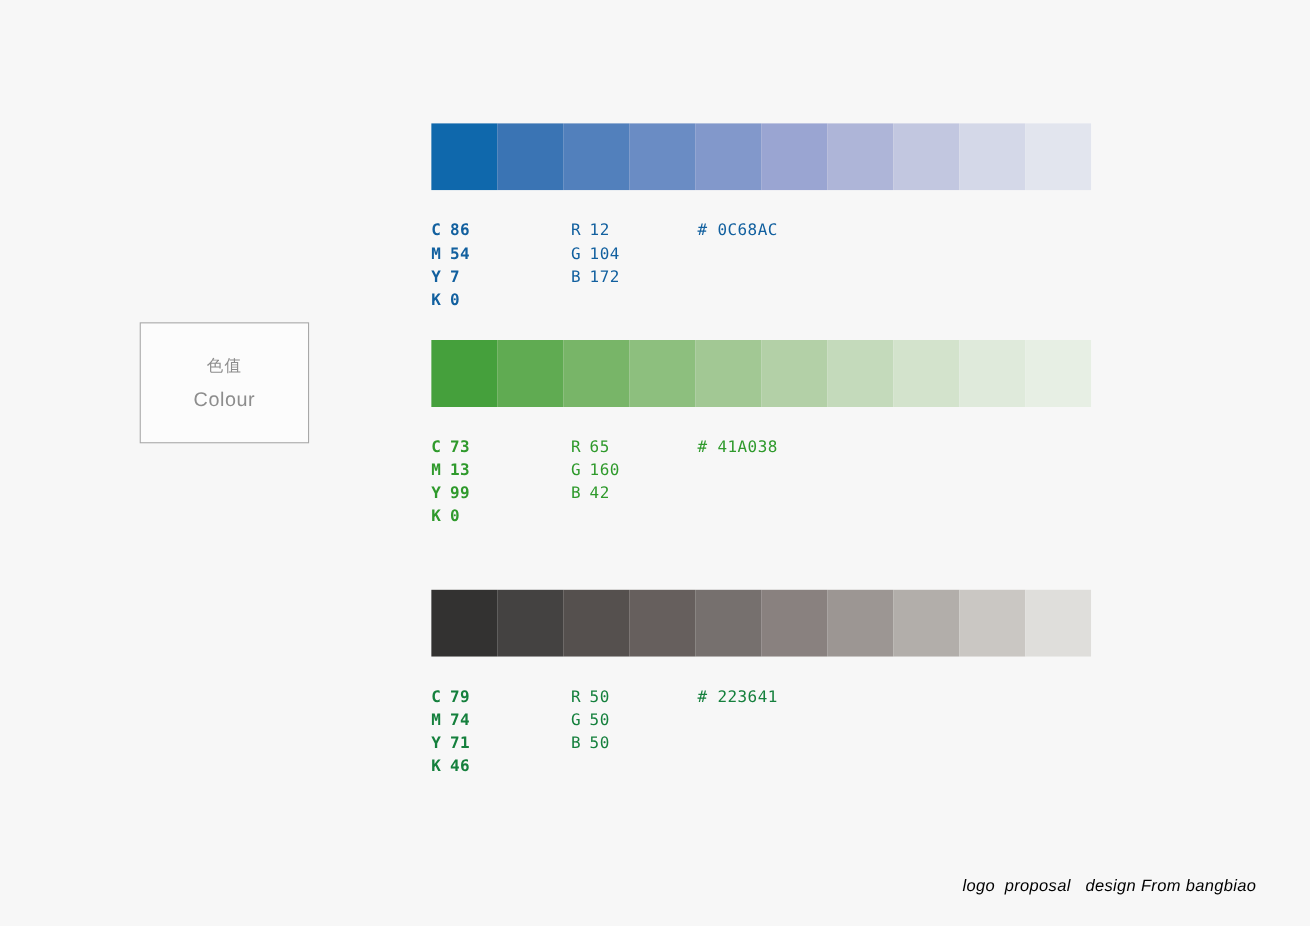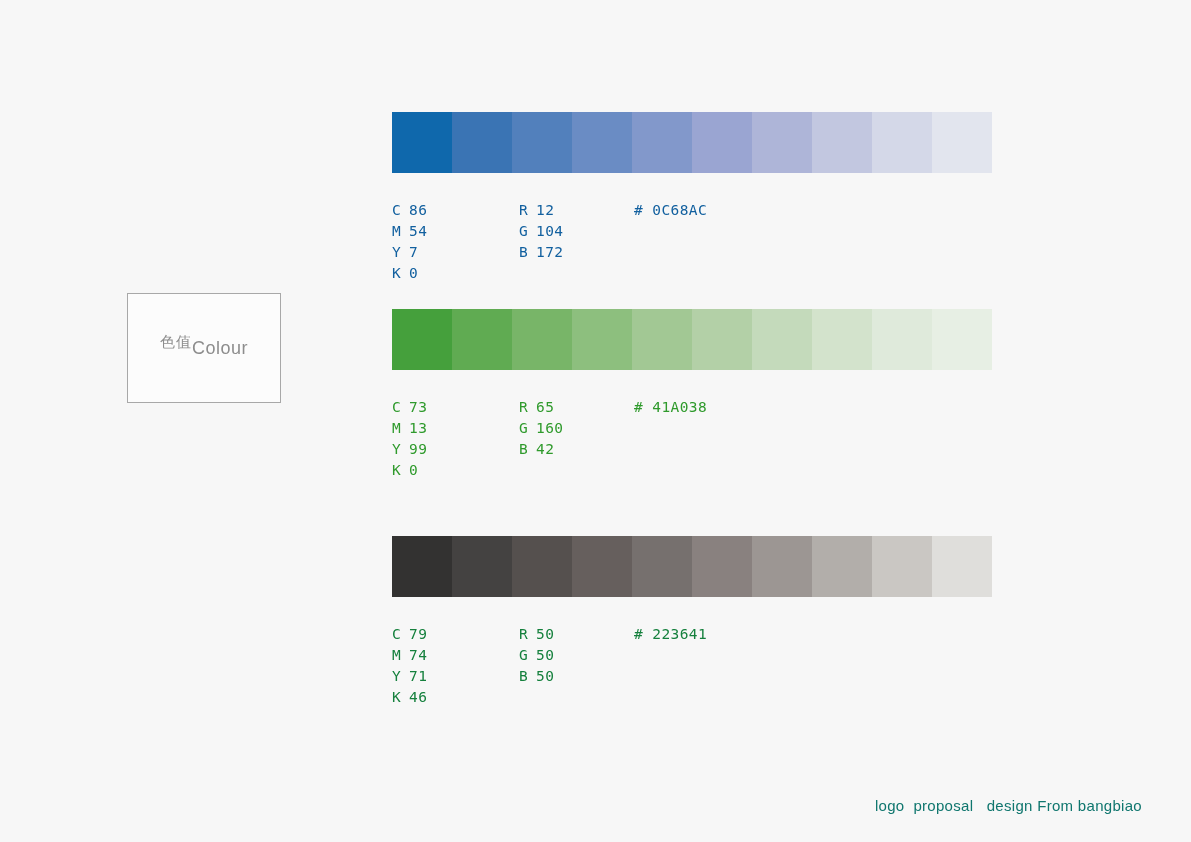--- a/index.html
+++ b/index.html
@@ -26,21 +26,21 @@
   .caption-box {
     position: absolute;
     left: 127px;
     top: 293px;
     width: 154px;
     height: 110px;
     background: #fcfcfc;
     border: 1px solid #a8a8a8;
     box-sizing: border-box;
     display: flex;
-    flex-direction: row;
+    flex-direction: column;
     align-items: center;
     justify-content: center;
   }
   .caption-cn {
     font-family: "DejaVu Sans", sans-serif;
     font-size: 15px;
     color: #8d8d8d;
     letter-spacing: 1px;
     margin-bottom: 11px;
   }
@@ -79,42 +79,43 @@
     height: 80px;
     font-family: "DejaVu Sans Mono", monospace;
     font-size: 14.5px;
     line-height: 21px;
     letter-spacing: 0.4px;
   }
   .val-col {
     position: absolute;
     top: 0;
   }
-  .col-cmyk { left: 0px; }
+  .col-cmyk { left: 0px; font-weight: bold; }
   .col-rgb  { left: 127px; }
   .col-hex  { left: 242px; }
 
   .val-line {
     white-space: pre;
   }
   .val-key {
     display: inline-block;
     width: 17px;
   }
 
   
   .footer {
     position: absolute;
     right: 49px;
     bottom: 28px;
     font-family: "Liberation Sans", sans-serif;
     font-size: 15px;
-    color: #0f766e;
+    color: #000000;
     letter-spacing: 0.3px;
     white-space: pre;
+    font-style: italic;
   }
 </style>
 </head>
 <body style="background: rgb(247, 247, 247);">
 
 <div id="page">
 
   <div class="caption-box">
     <div class="caption-cn">色值</div>
     <div class="caption-en">Colour</div>

